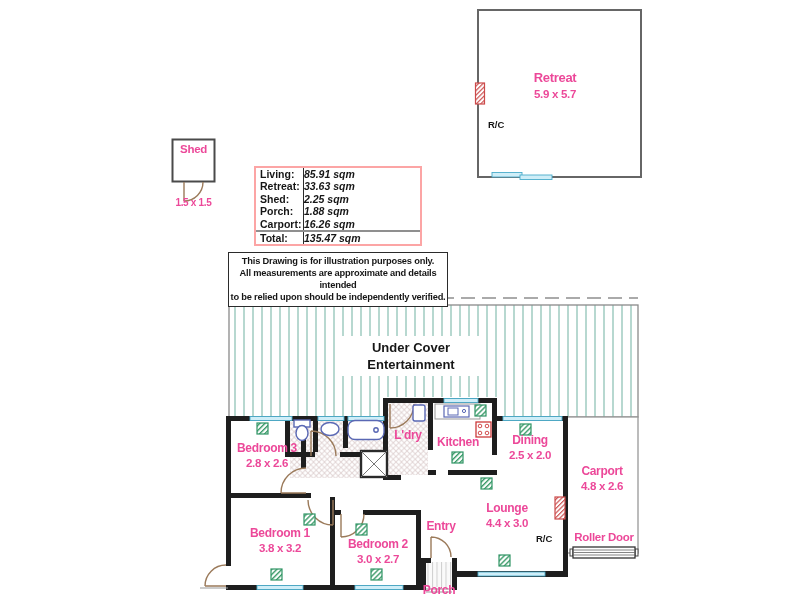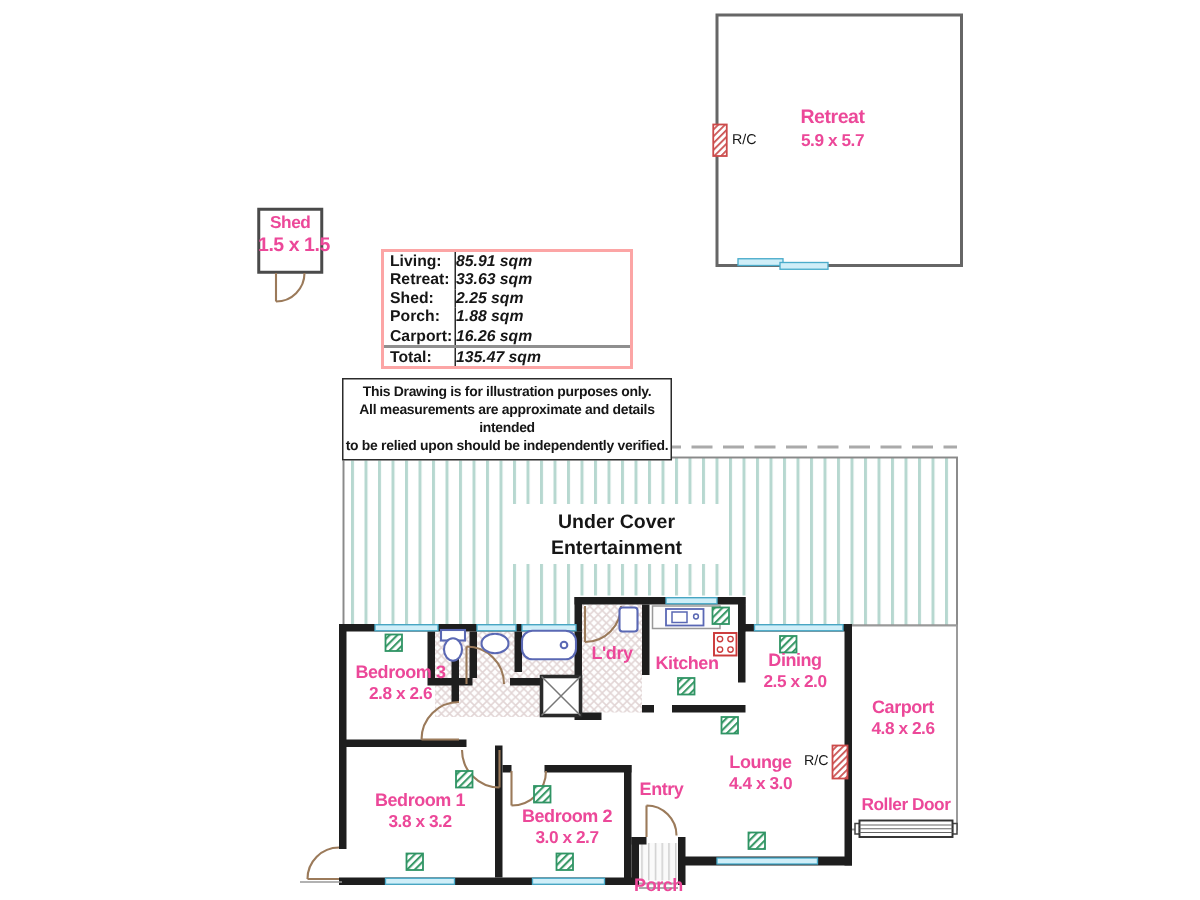--- a/index.html
+++ b/index.html
@@ -3,21 +3,21 @@
 <meta charset="utf-8">
 <style>
   html,body{margin:0;padding:0;background:#fff;}
   #canvas{position:relative;width:800px;height:600px;background:#ffffff;overflow:hidden;
           font-family:"Liberation Sans","DejaVu Sans",sans-serif;color:#161616;}
   svg{position:absolute;left:0;top:0;}
   .lbl{position:absolute;font-weight:700;color:#ec4899;text-align:center;
        font-size:12px;line-height:15px;letter-spacing:-0.3px;white-space:nowrap;}
   .lbl .dim{font-size:11.5px;}
   .lbl.big{font-size:13px;line-height:16px;}
-  .rc-lbl{position:absolute;font-weight:400;font-size:9.5px;color:#161616;white-space:nowrap;}
+  .rc-lbl{position:absolute;font-weight:700;font-size:9.5px;color:#161616;white-space:nowrap;margin-top:31px;}
   .uce-box{position:absolute;left:342px;top:336px;width:138px;background:#ffffff;
            text-align:center;font-weight:700;font-size:13px;line-height:17px;padding:3px 0;}
   
   .area-table{position:absolute;left:254px;top:166px;width:164px;border:2px solid #fca5a5;
               background:#fff;font-size:10.5px;font-weight:700;}
   .area-row{display:grid;grid-template-columns:48px 1fr;height:12.4px;line-height:12.4px;}
   .area-row .al{padding-left:4px;border-right:1.5px solid #2b2b2b;}
   .area-row .av{text-align:left;padding-right:0;font-style:italic;}
   .area-row.total{border-top:2px solid #8f8f8f;}
   
@@ -194,21 +194,21 @@
 </div>
 
 <div class="lbl big" style="left:515px;top:70px;width:80px;">
   <span style="display:block">Retreat</span>
   <span class="dim" style="display:block">5.9 x 5.7</span>
 </div>
 <div class="rc-lbl" style="left:488px;top:88px;">R/C</div>
 
 <div class="lbl" style="left:172px;top:142px;width:43px;font-size:11.5px;line-height:14px;">
   <span style="display:block">Shed</span>
-  <span class="dim" style="display:block;font-size:13px;">1.5 x 1.5</span>
+  <span class="dim" style="display:block;font-size:10px;margin-top:40px;">1.5 x 1.5</span>
 </div>
 
 <div class="lbl" style="left:227px;top:441px;width:80px;">
   <span style="display:block">Bedroom 3</span>
   <span class="dim" style="display:block">2.8 x 2.6</span>
 </div>
 
 <div class="lbl" style="left:240px;top:526px;width:80px;">
   <span style="display:block">Bedroom 1</span>
   <span class="dim" style="display:block">3.8 x 3.2</span>

